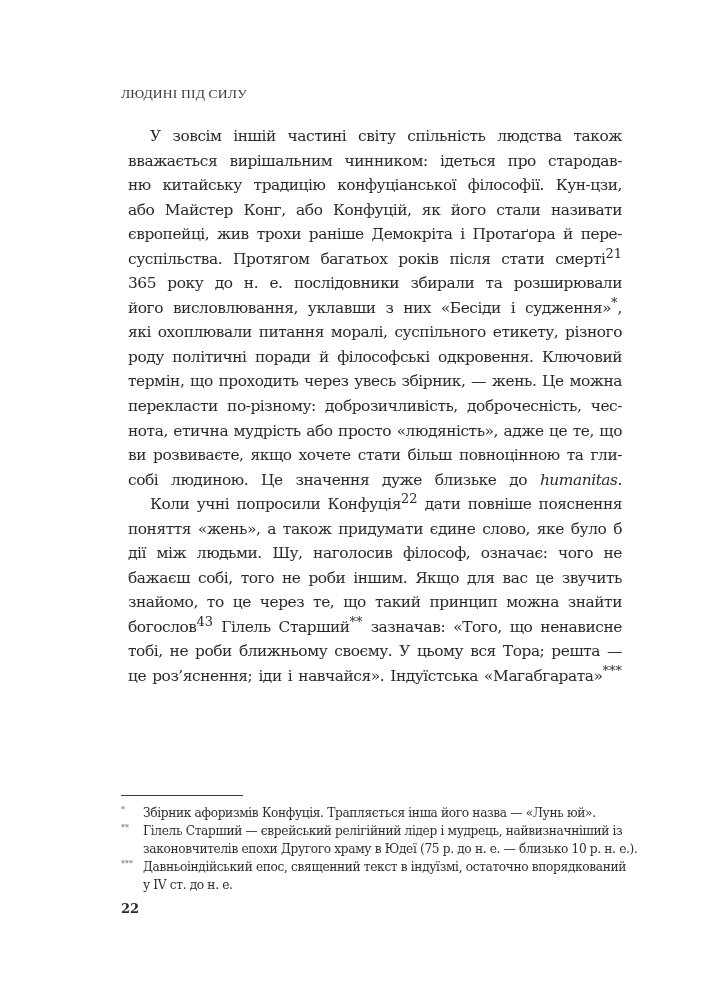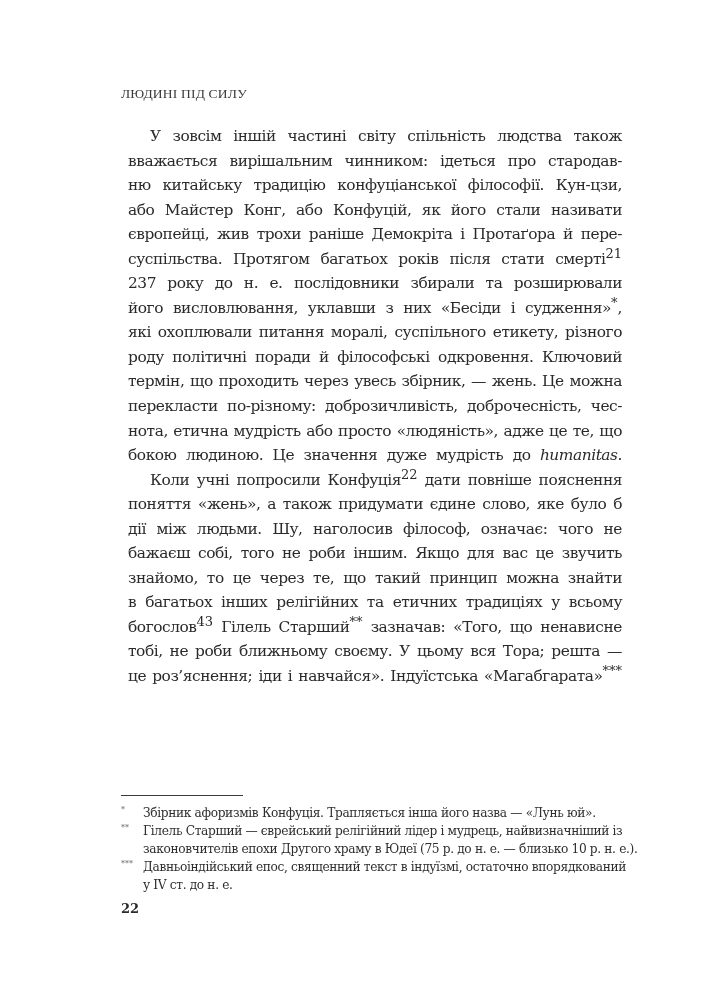--- a/index.html
+++ b/index.html
@@ -41,35 +41,35 @@
   <div class="running-head">Людині під силу</div>
 
   <div class="body-text">
 
     <span class="line indent"><span>У зовсім іншій частині світу спільність людства також</span></span>
     <span class="line"><span>вважається вирішальним чинником: ідеться про стародав-</span></span>
     <span class="line"><span>ню китайську традицію конфуціанської філософії. Кун-цзи,</span></span>
     <span class="line"><span>або Майстер Конг, або Конфуцій, як його стали називати</span></span>
     <span class="line"><span>європейці, жив трохи раніше Демокріта і Протаґора й пере-</span></span>
     <span class="line"><span>суспільства. Протягом багатьох років після стати смерті</span><sup>21</sup></span>
-    <span class="line"><span>237 року до н. е. послідовники збирали та розширювали</span></span>
+    <span class="line"><span>365 року до н. е. послідовники збирали та розширювали</span></span>
     <span class="line"><span>його висловлювання, уклавши з них «Бесіди і судження»</span><sup>*</sup><span>,</span></span>
     <span class="line"><span>які охоплювали питання моралі, суспільного етикету, різного</span></span>
     <span class="line"><span>роду політичні поради й філософські одкровення. Ключовий</span></span>
     <span class="line"><span>термін, що проходить через увесь збірник, — жень. Це можна</span></span>
     <span class="line"><span>перекласти по-різному: доброзичливість, доброчесність, чес-</span></span>
     <span class="line"><span>нота, етична мудрість або просто «людяність», адже це те, що</span></span>
-    <span class="line"><span>бокою людиною. Це значення дуже мудрість до</span> <i>humanitas</i><span>.</span></span>
+    <span class="line"><span>ви розвиваєте, якщо хочете стати більш повноцінною та гли-</span></span>
+    <span class="line"><span>собі людиною. Це значення дуже близьке до</span> <i>humanitas</i><span>.</span></span>
 
     <span class="line indent"><span>Коли учні попросили Конфуція</span><sup>22</sup> <span>дати повніше пояснення</span></span>
     <span class="line"><span>поняття «жень», а також придумати єдине слово, яке було б</span></span>
     <span class="line"><span>дії між людьми. Шу, наголосив філософ, означає: чого не</span></span>
     <span class="line"><span>бажаєш собі, того не роби іншим. Якщо для вас це звучить</span></span>
     <span class="line"><span>знайомо, то це через те, що такий принцип можна знайти</span></span>
-    <span class="line"><span>в багатьох інших релігійних та етичних традиціях у всьому</span></span>
     <span class="line"><span>богослов</span><sup>43</sup> <span>Гілель Старший</span><sup>**</sup> <span>зазначав: «Того, що ненависне</span></span>
     <span class="line"><span>тобі, не роби ближньому своєму. У цьому вся Тора; решта —</span></span>
     <span class="line"><span>це роз’яснення; іди і навчайся». Індуїстська «Магабгарата»</span><sup>***</sup></span>
   </div>
 
   <div class="fn-rule"></div>
 
   <div class="footnotes">
     <div class="fn">
       <span class="fn-mark">*</span>

